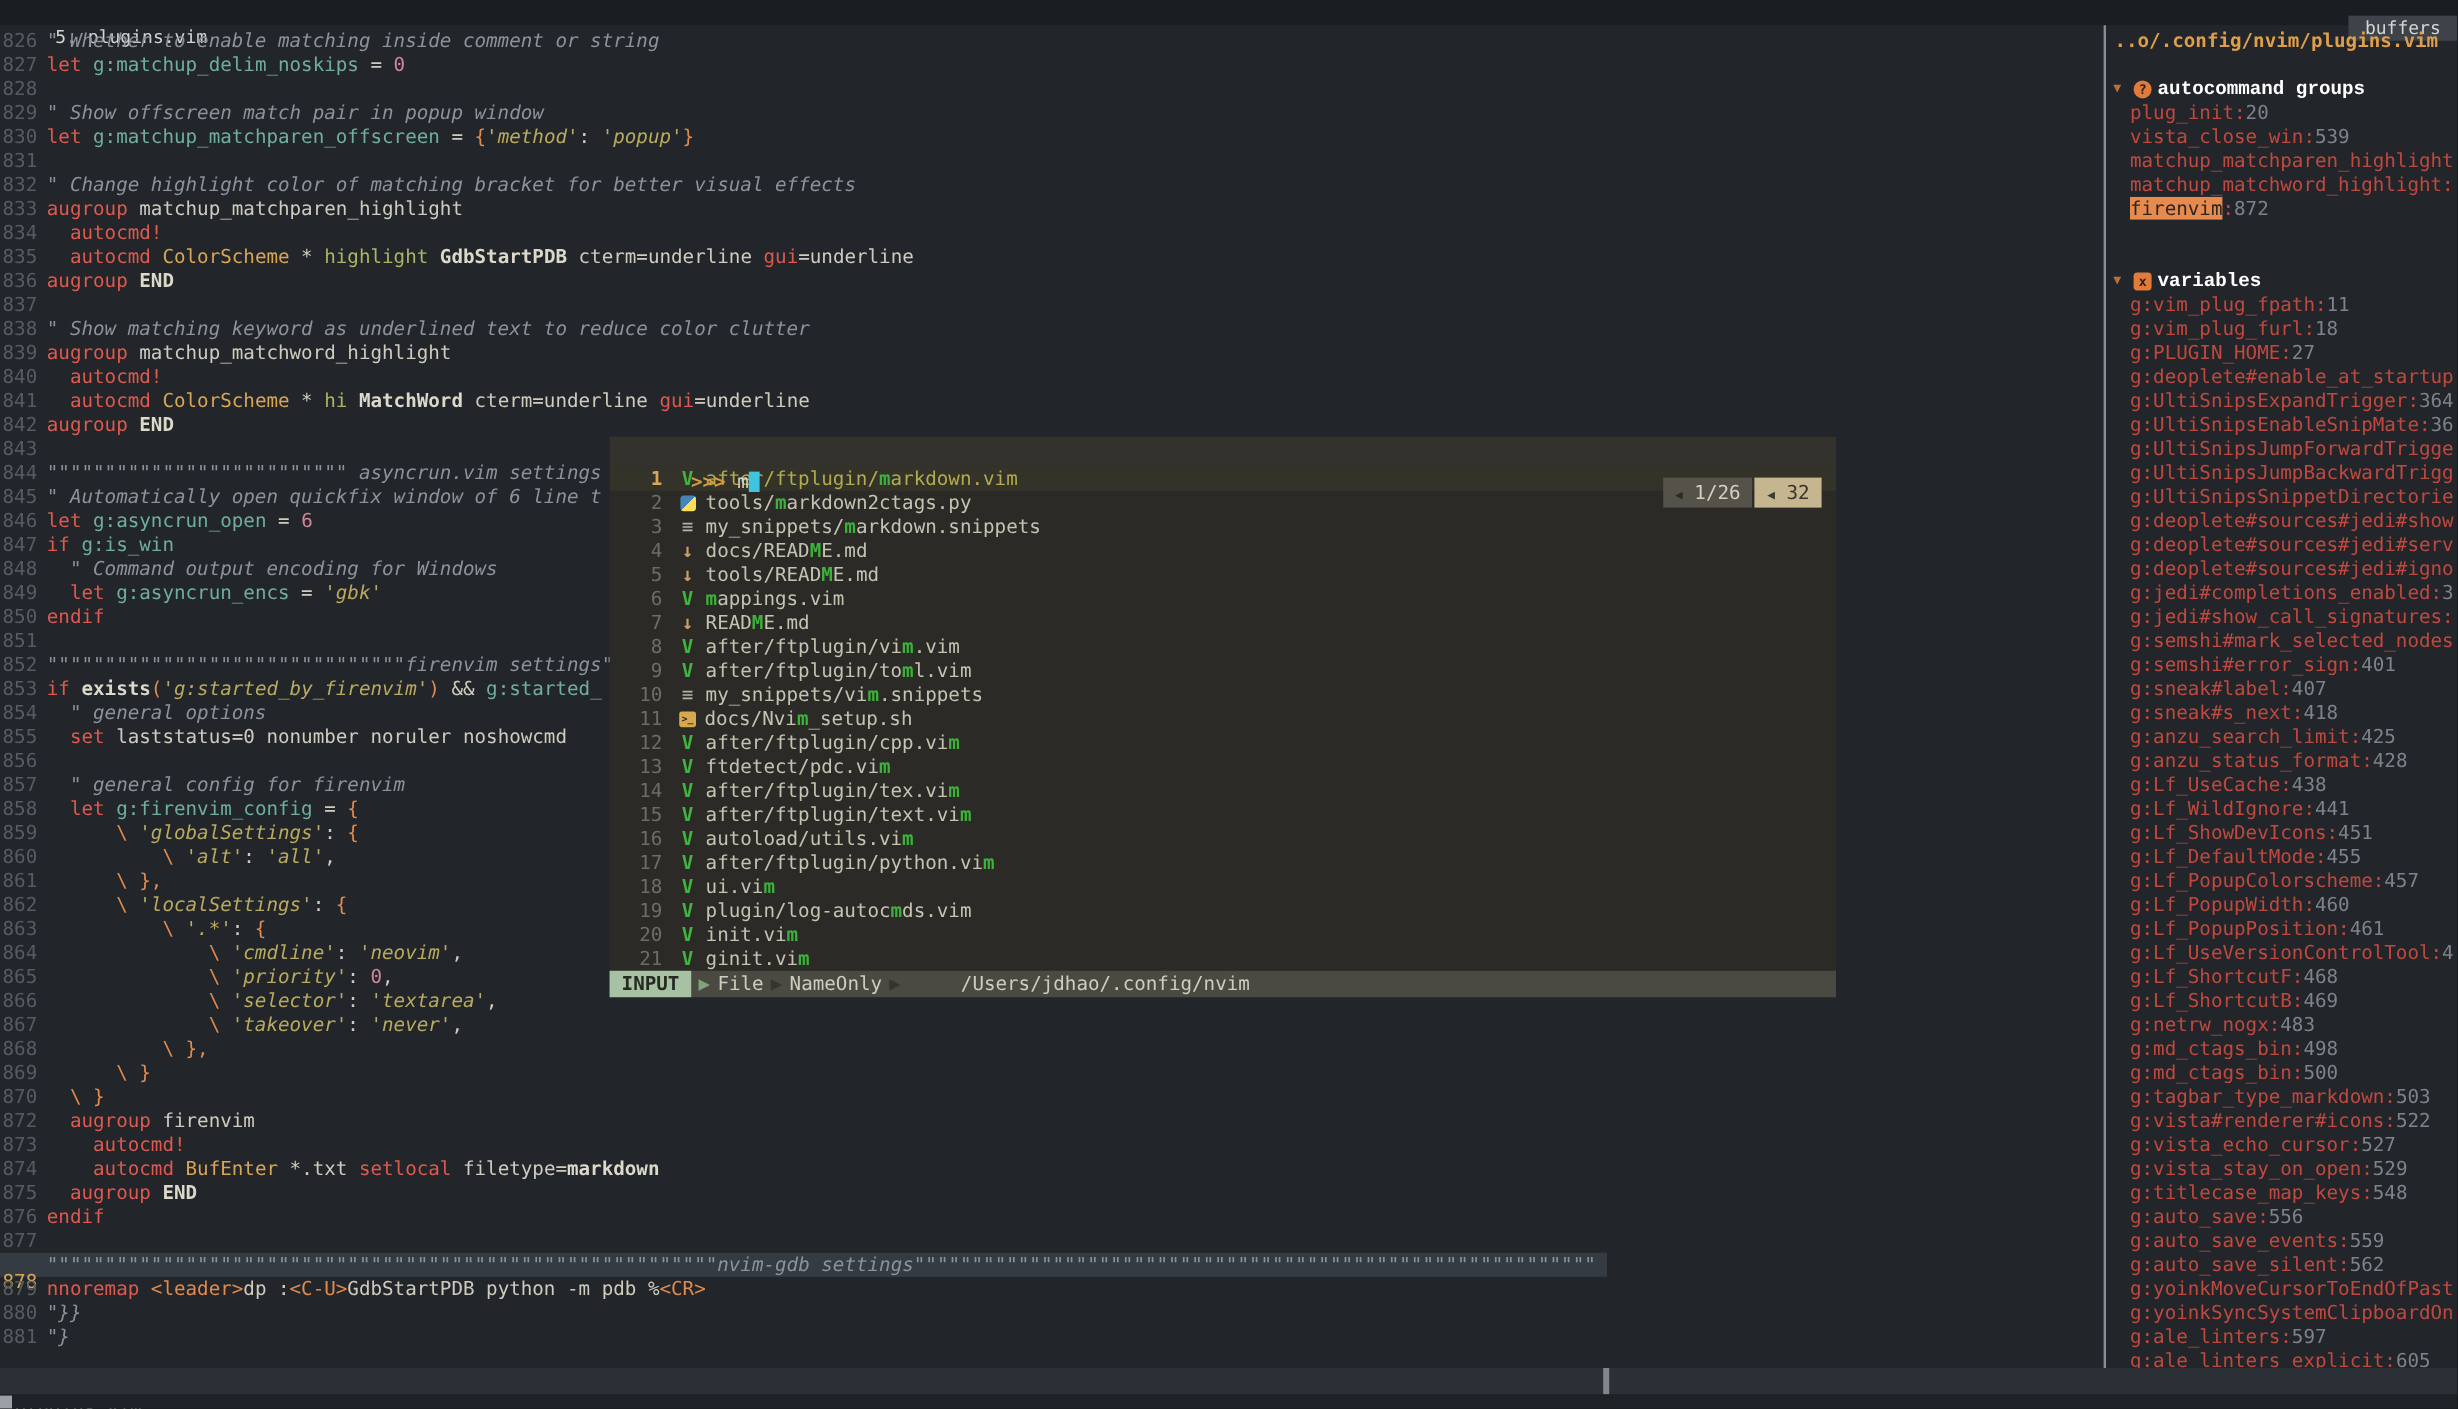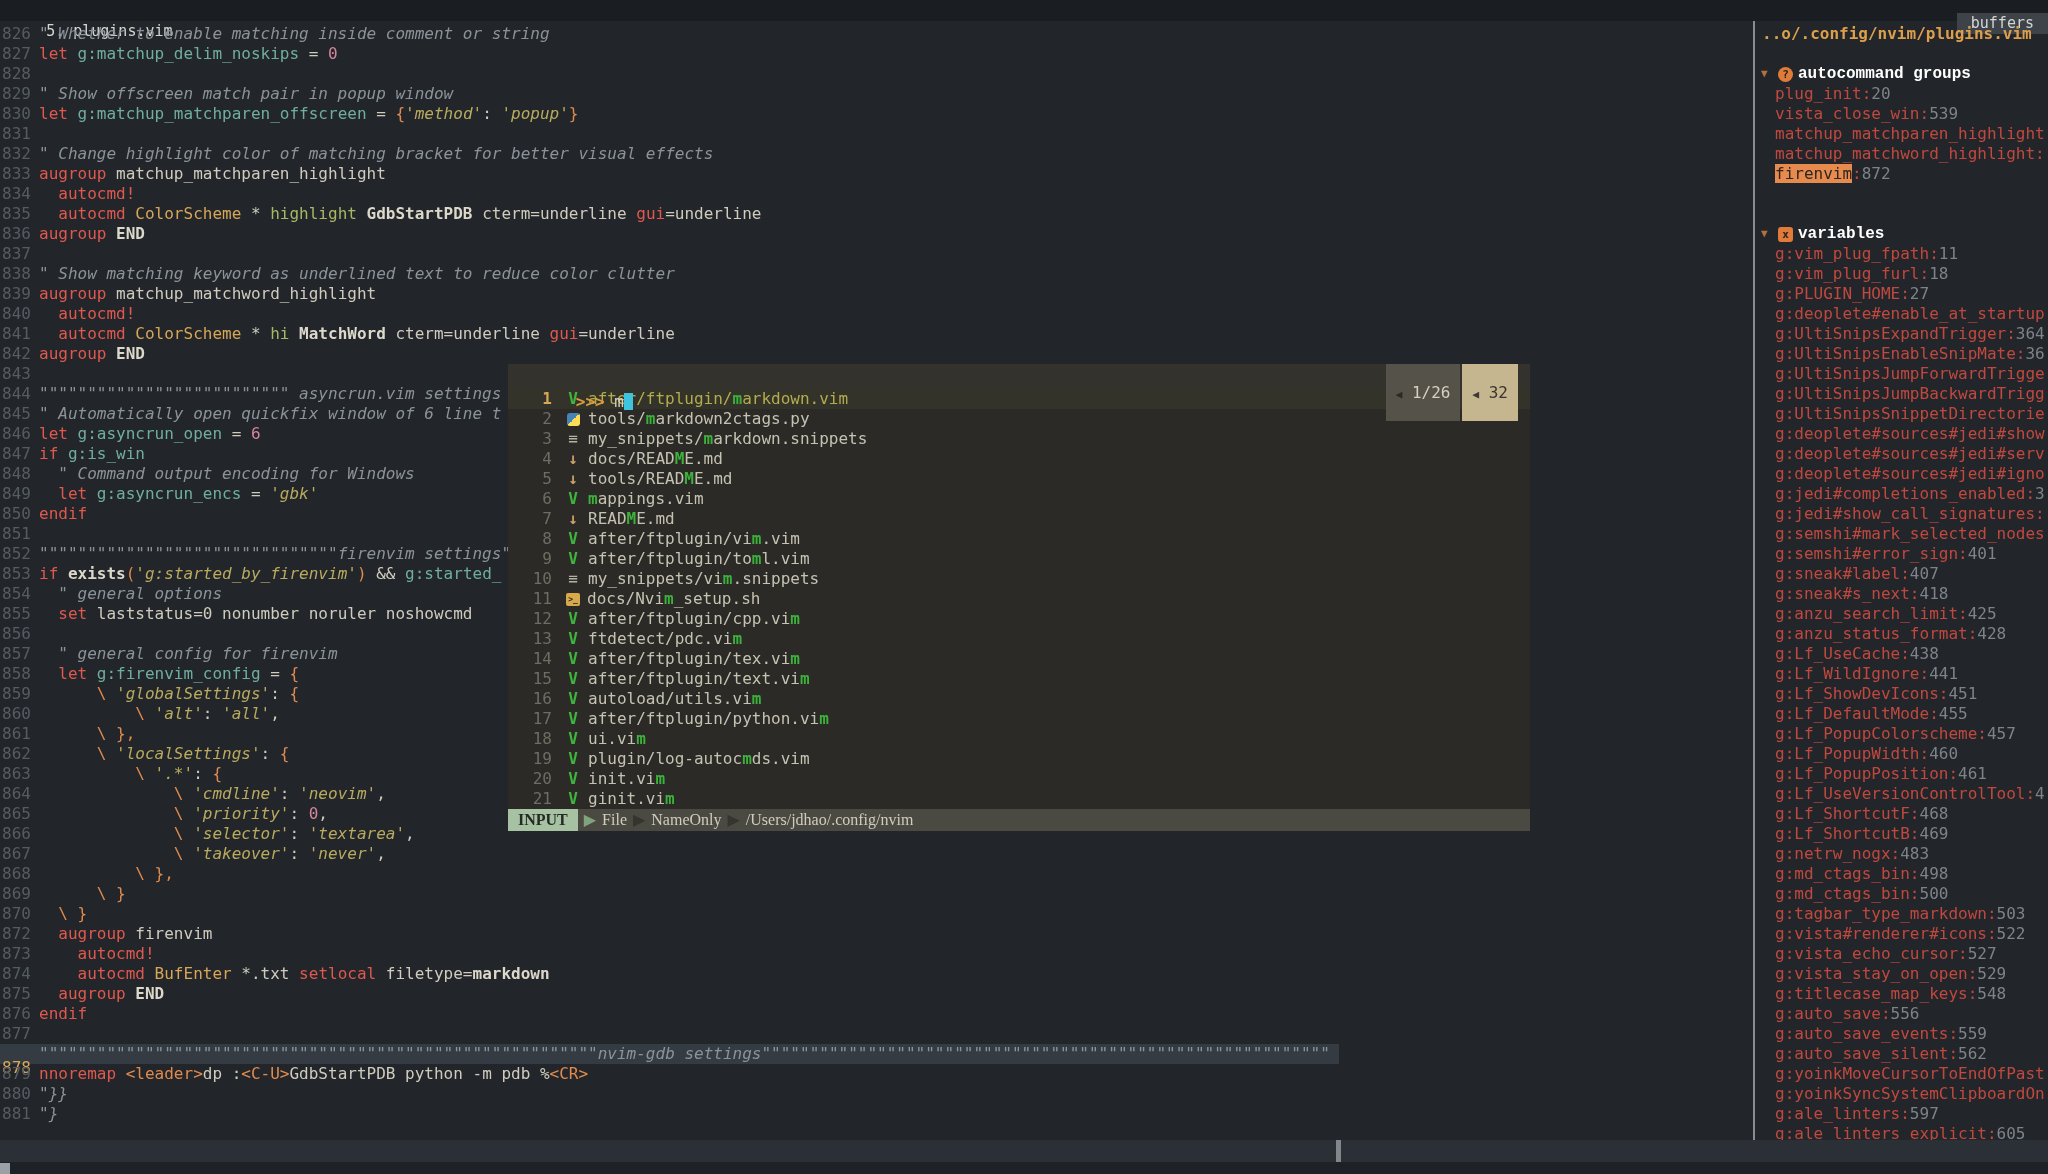--- a/index.html
+++ b/index.html
@@ -45,21 +45,21 @@
   .sb-item{padding-left:18px;color:#c1483e;}
   .sb-item .inum{color:#7d8389;}
   .sb-item .ihl{background:#e78a4e;color:#2b2622;}
   
   #popup{position:absolute;left:508px;top:364px;width:1022px;height:467px;background:#2b2a26;z-index:5;}
   #lf-input{height:25px;line-height:25px;background:#34322c;white-space:pre;position:relative;}
   #lf-prompt{color:#d99a3e;font-weight:bold;padding-left:10px;}
   #lf-query{color:#d8d4c8;}
   #lf-cursor{display:inline-block;width:9px;height:17px;background:#3fc4e0;vertical-align:-3px;}
   #lf-badges{position:absolute;right:12px;top:0;height:25px;display:flex;}
-  .lf-chunk{height:25px;line-height:25px;padding:16px 10px;}
+  .lf-chunk{height:25px;line-height:25px;padding:0 10px;margin-top:34px;}
   .lf-chunk .notch{font-size:11px;}
   #lf-count{background:#55524a;color:#d5d0c2;}
   #lf-count .notch{color:#2b2a26;}
   #lf-total{background:#c6b690;color:#3a352c;margin-left:2px;}
   #lf-total .notch{color:#3c3a34;}
   #lf-rows{height:420px;overflow:hidden;}
   .lf-row{height:20px;line-height:20px;white-space:pre;display:flex;align-items:center;}
   .lf-row.sel{background:#343329;}
   .lf-rn{display:inline-block;width:44px;text-align:right;color:#6e6d63;flex:none;margin-right:12px;}
   .lf-row.sel .lf-rn{color:#d8a657;font-weight:bold;}
@@ -67,25 +67,25 @@
   .ic-vim{color:#3fb53f;font-weight:bold;}
   .ic-snip{color:#b5b1a2;}
   .ic-md{color:#c9a06a;font-weight:bold;}
   .ic-py{width:13px;height:13px;border-radius:3px;margin:0 8px 0 3px;
          background:linear-gradient(135deg,#4584b6 50%,#ffde57 50%);}
   .ic-sh{width:14px;height:13px;border-radius:2px;margin:0 7px 0 2px;background:#d7a84c;color:#2b2622;
          font-size:8px;line-height:13px;text-align:center;font-weight:bold;}
   .lf-pre,.lf-post{color:#c6c2b2;}
   .lf-row.sel .lf-pre,.lf-row.sel .lf-post{color:#b3ab4e;}
   .lf-m{color:#3cb23c;font-weight:bold;}
-  #lf-status{height:22px;line-height:22px;display:flex;background:#4b4a42;white-space:pre;font-family:Liberation Serif, serif;}
+  #lf-status{height:22px;line-height:22px;display:flex;background:#4b4a42;white-space:pre;}
   #lf-mode{background:#a6c2a2;color:#252a22;font-weight:bold;padding:0 10px;flex:none;}
   .lf-sep1{color:#7fa37c;padding:0 6px;}
   .lf-sep2{color:#35342e;padding:0 6px;}
-  #lf-path-seg{flex:1;}
+  #lf-path-seg{flex:1;margin-left:44px;}
   .lf-seg{color:#d0ccbe;}
   
   #statusline{position:absolute;left:0;top:1140px;width:2048px;height:22px;background:#2b3037;line-height:22px;white-space:pre;}
   #sl-left{position:absolute;left:12px;color:#cdd1cb;}
   #sl-bar{position:absolute;left:1336px;top:0;width:5px;height:22px;background:#82878b;}
   
   #cmdline{position:absolute;left:0;top:1162px;width:2048px;height:12px;background:#1e2226;}
   #cmd-cursor{position:absolute;left:0;top:1px;width:10px;height:11px;background:#9aa0a5;}
 </style>
 </head>

